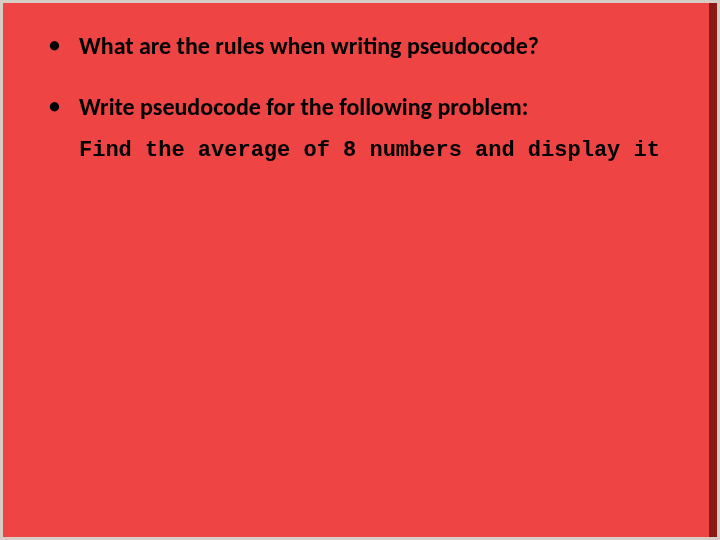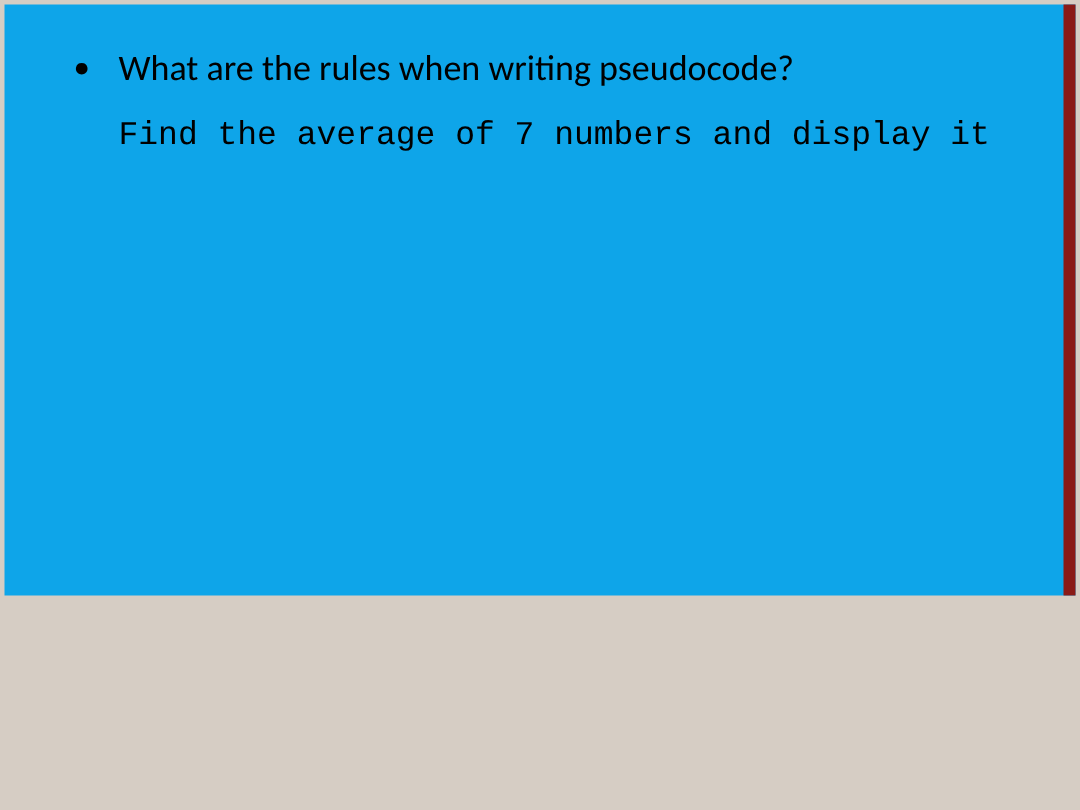--- a/index.html
+++ b/index.html
@@ -5,23 +5,24 @@
   html,body{margin:0;padding:0}
   body{
     width:720px;height:540px;
     background:#d6cdc4;
     font-family:"Calibri","Segoe UI",Arial,sans-serif;
     overflow:hidden;
   }
   .slide{
     position:absolute;
     left:3px;top:3px;
-    width:714px;height:394px;
-    background:#0ea5e9;
+    width:714px;height:534px;
+    background:#ef4444;
     box-sizing:border-box;
+    font-weight:bold;
   }
   .accent-bar{
     position:absolute;
     right:0;top:0;
     width:8px;height:100%;
     background:#8a1a17;
   }
   .content{
     padding:28px 42px 0 42px;
   }
@@ -65,16 +66,17 @@
   }
 </style>
 </head>
 <body>
 
 <div class="slide">
   <div class="accent-bar"></div>
   <div class="content">
     <ul class="bullets">
       <li>What are the rules when writing pseudocode?</li>
+      <li>Write pseudocode for the following problem:</li>
     </ul>
-    <div class="problem-block">Find the average of 7 numbers and display it</div>
+    <div class="problem-block">Find the average of 8 numbers and display it</div>
   </div>
 </div>
 
 </body></html>

